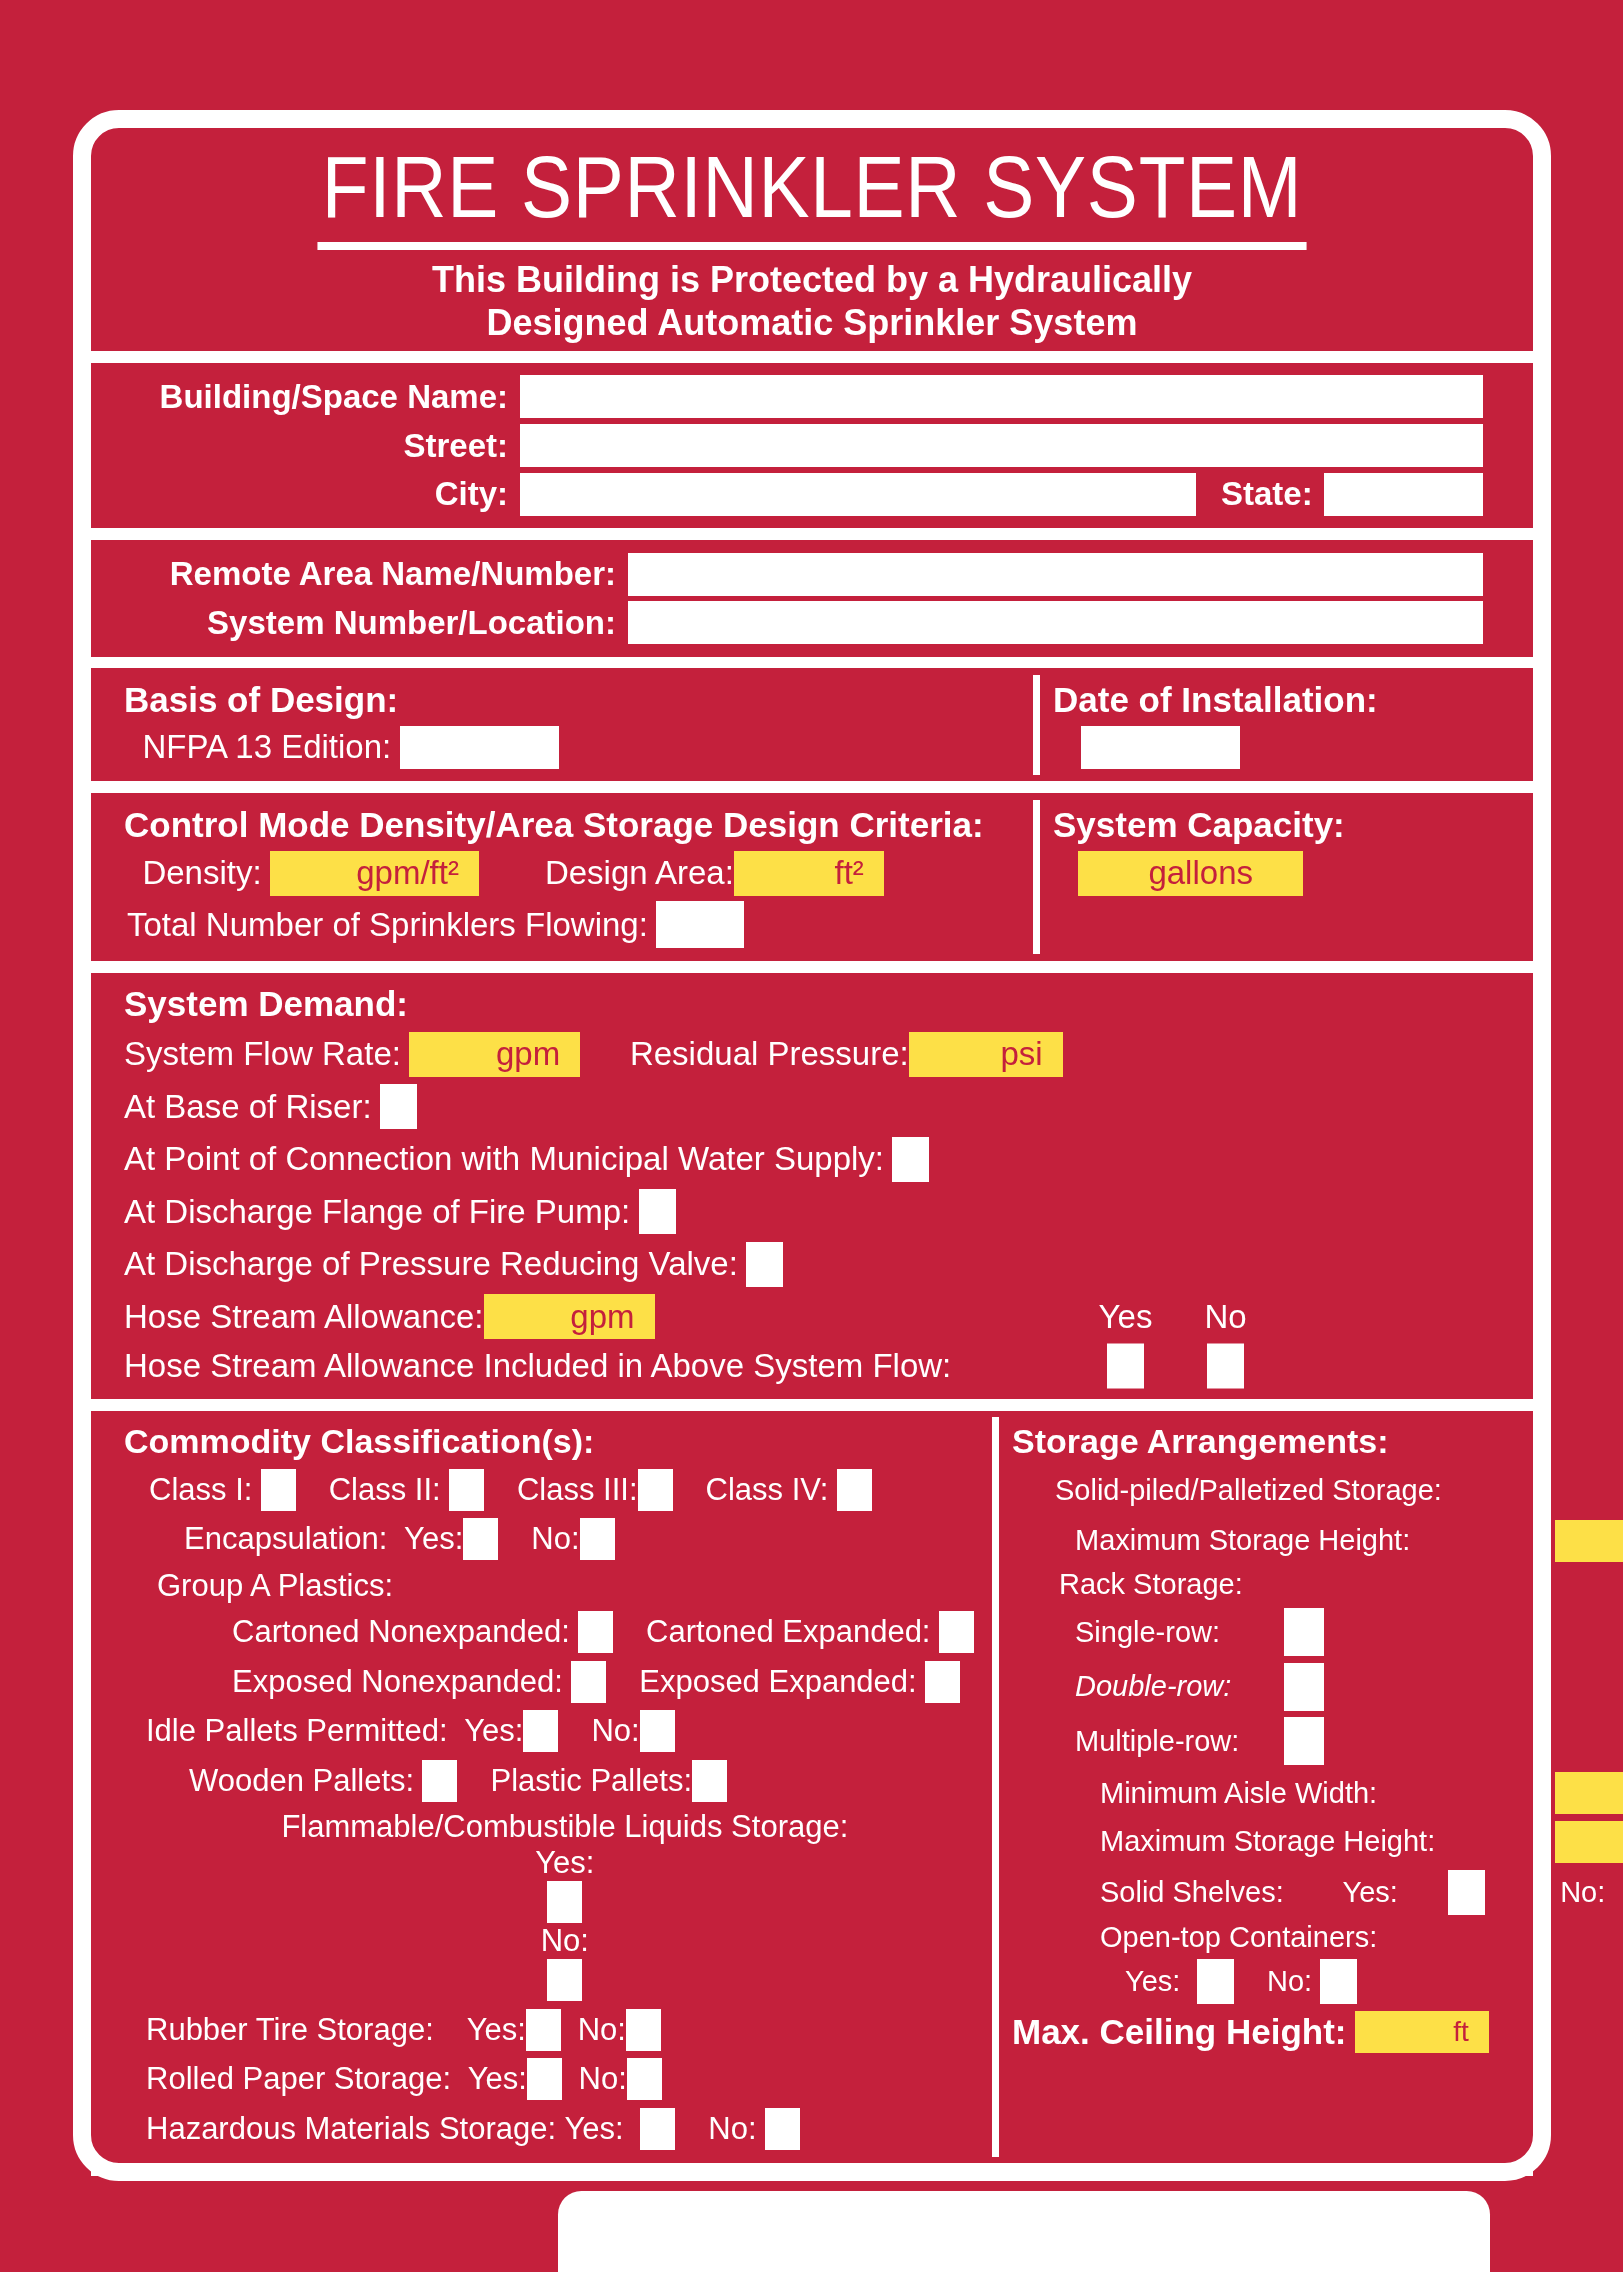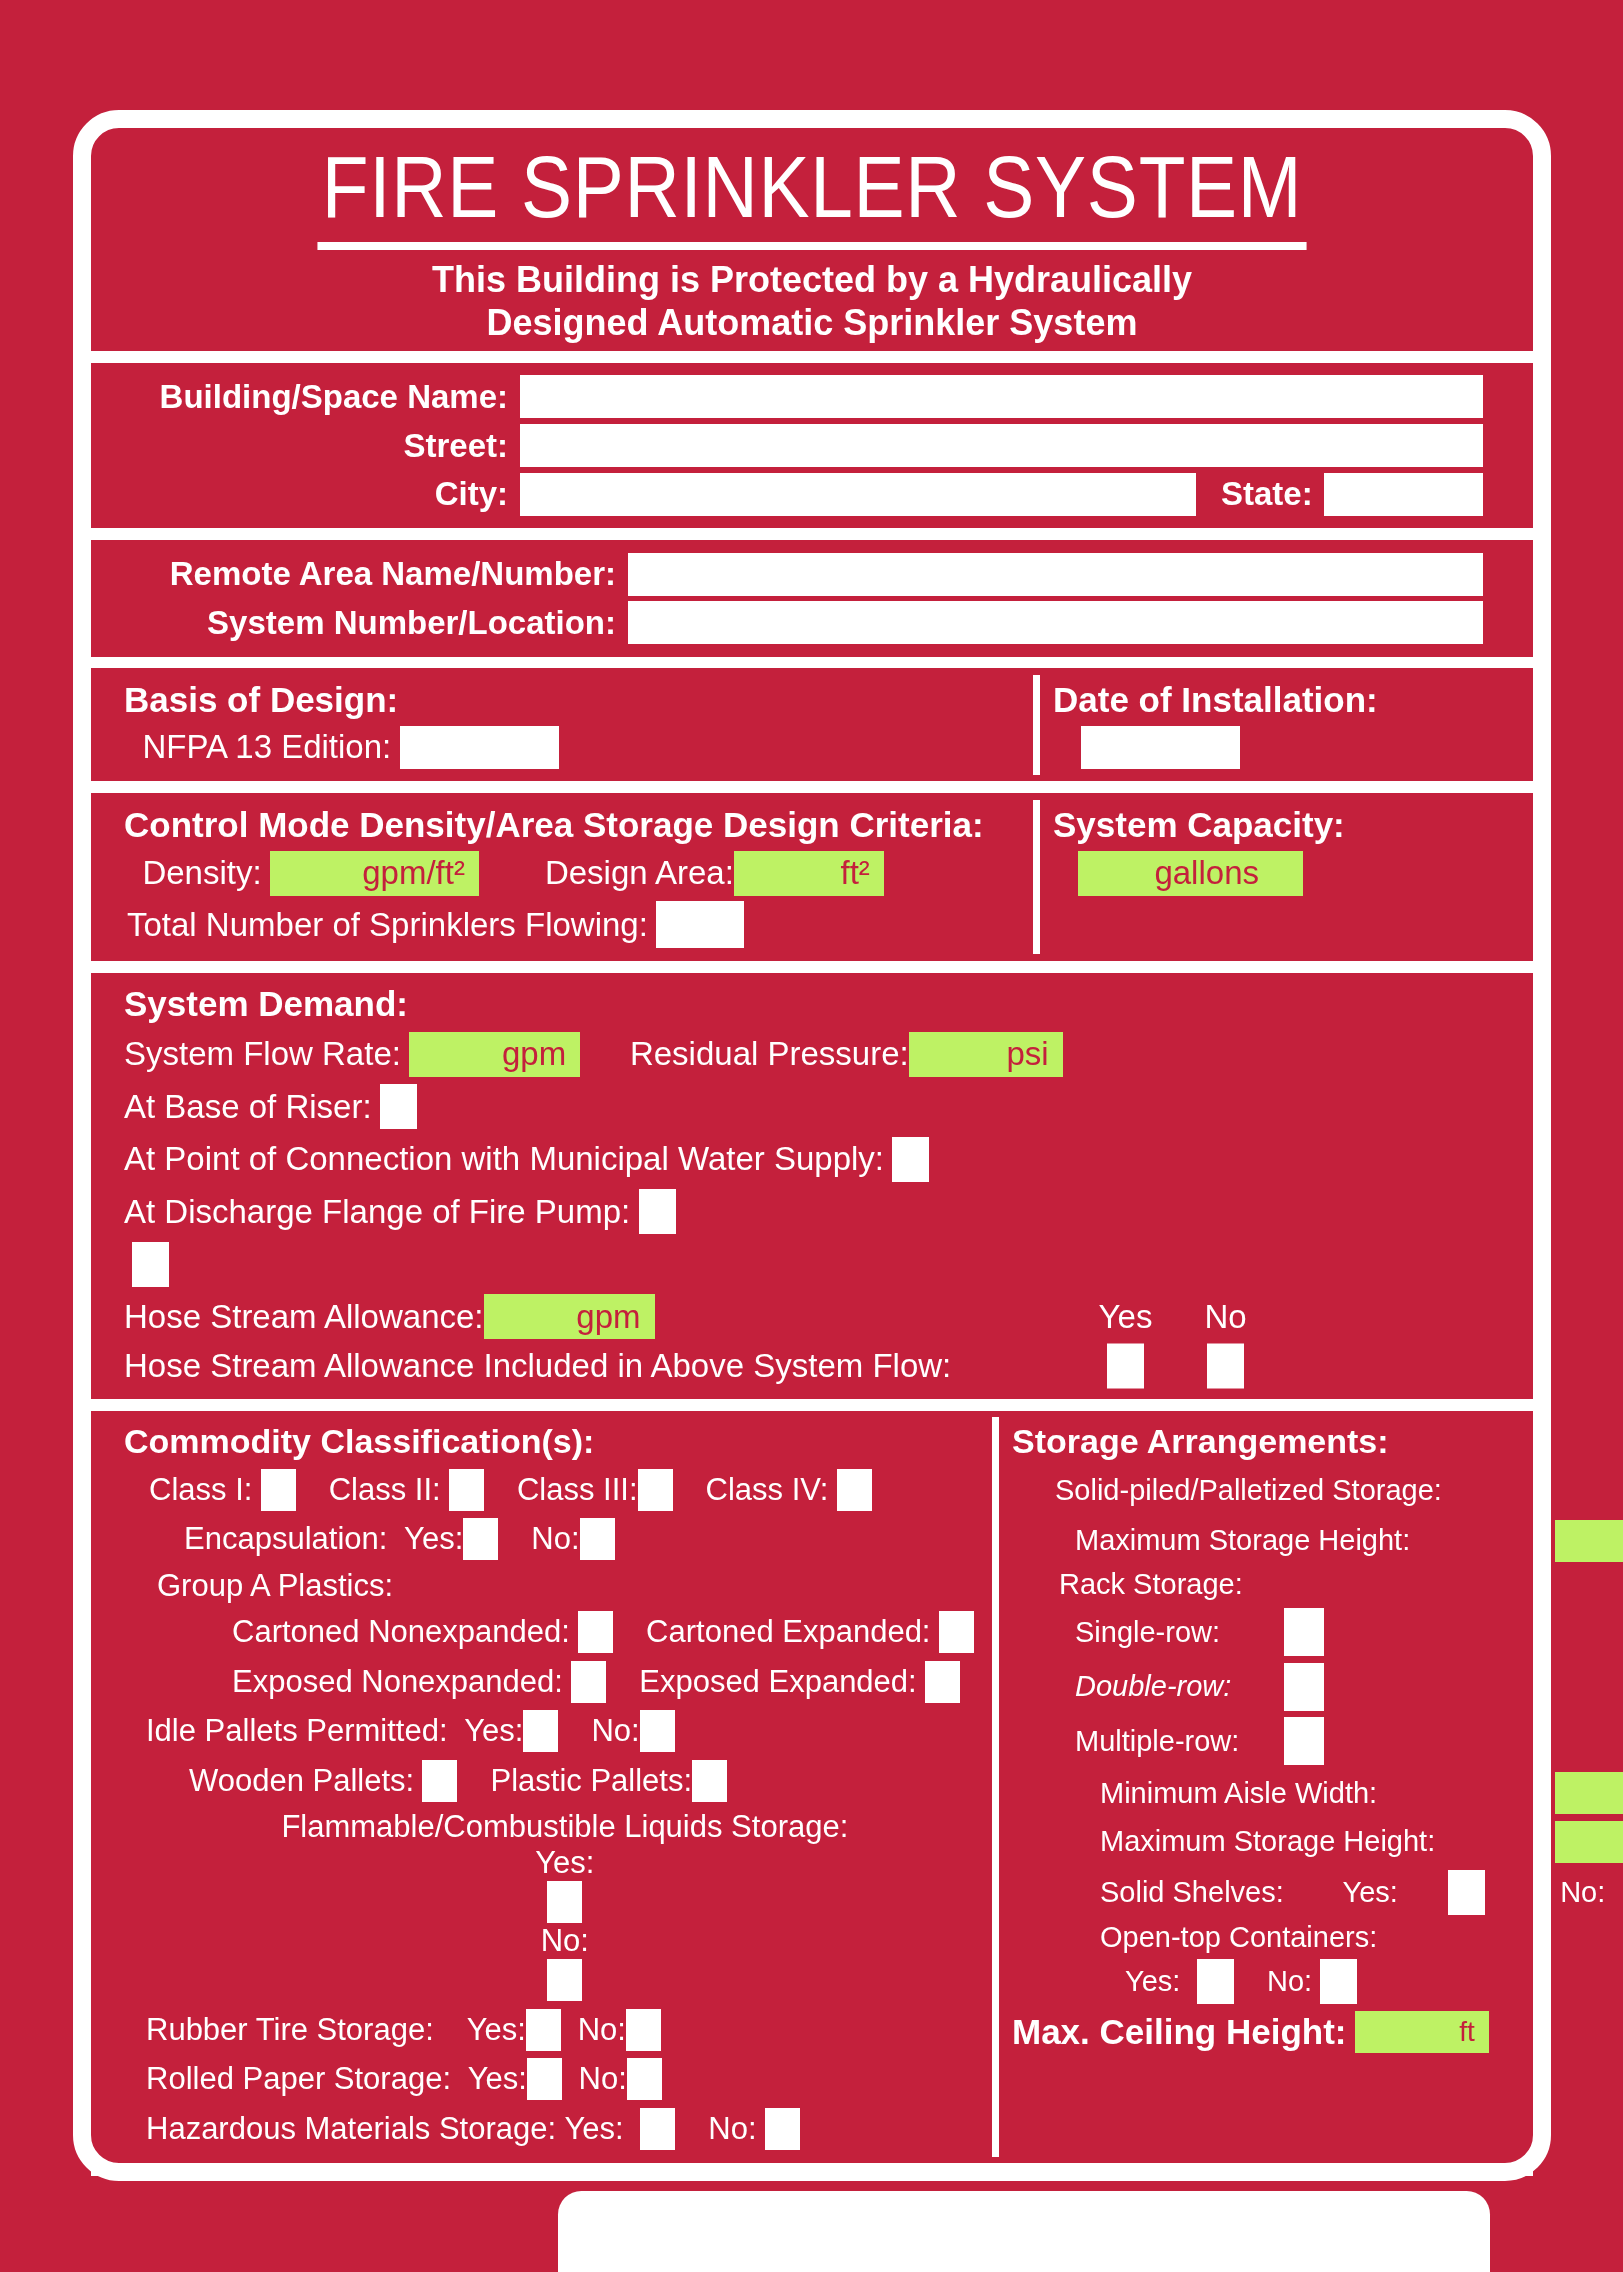--- a/index.html
+++ b/index.html
@@ -19,22 +19,22 @@
          line-height:1.02;transform:scaleX(.88);transform-origin:50% 50%;
          border-bottom:8.3px solid #fff;padding:0 5px 10px 5px;}
   .subtitle{font-size:36px;font-weight:bold;line-height:1.2;margin-top:8.3px;}
   
   .hbar{height:11.7px;background:#fff;margin:6.7px -33px;flex:none;}
   
   .row{display:flex;align-items:center;margin:5.8px 0;white-space:nowrap;}
   .bold{font-weight:bold;}
   .cb{width:37px;height:45px;background:#fff;display:inline-block;flex:none;}
   .cb.sm{width:35px;height:42px;}
-  .ubox{height:45px;background:#bef264;color:var(--red);display:flex;align-items:center;
-        justify-content:flex-end;padding:0 14px;box-sizing:border-box;flex:none;}
+  .ubox{height:45px;background:#fde047;color:var(--red);display:flex;align-items:center;
+        justify-content:flex-end;padding:0 20px;box-sizing:border-box;flex:none;}
   .fill{flex:1;background:#fff;height:43px;margin-right:16.7px;}
   .gap10{width:8.3px;flex:none;} .gap20{width:16.7px;flex:none;} .gap40{width:33px;flex:none;}
   
   .lblcol{width:384px;text-align:right;padding-right:11.7px;font-weight:bold;flex:none;}
   .lblcol.wide{width:492px;}
   .statebox{width:159px;background:#fff;height:43px;margin-right:16.7px;flex:none;}
   .citybox{flex:none;width:676px;background:#fff;height:43px;}
   .statelbl{font-weight:bold;padding:0 11.7px 0 20px;}
   
   .twocol{display:flex;align-items:stretch;}
@@ -201,20 +201,21 @@
           <span>At Point of Connection with Municipal Water Supply:</span>
           <span class="gap10"></span>
             <span class="cb"></span>
         </div>
         <div class="row ind2">
           <span>At Discharge Flange of Fire Pump:</span>
           <span class="gap10"></span>
             <span class="cb"></span>
         </div>
         <div class="row ind2">
+          <span>At Discharge of Pressure Reducing Valve:</span>
           <span class="gap10"></span>
             <span class="cb"></span>
         </div>
         <div class="row ind1 posrel">
           <span>Hose Stream Allowance:</span>
           <span class="ubox" style="width:171px;">
             <span class="unit">gpm</span>
           </span>
           <span class="yn p1">Yes</span>
           <span class="yn p2">No</span>

